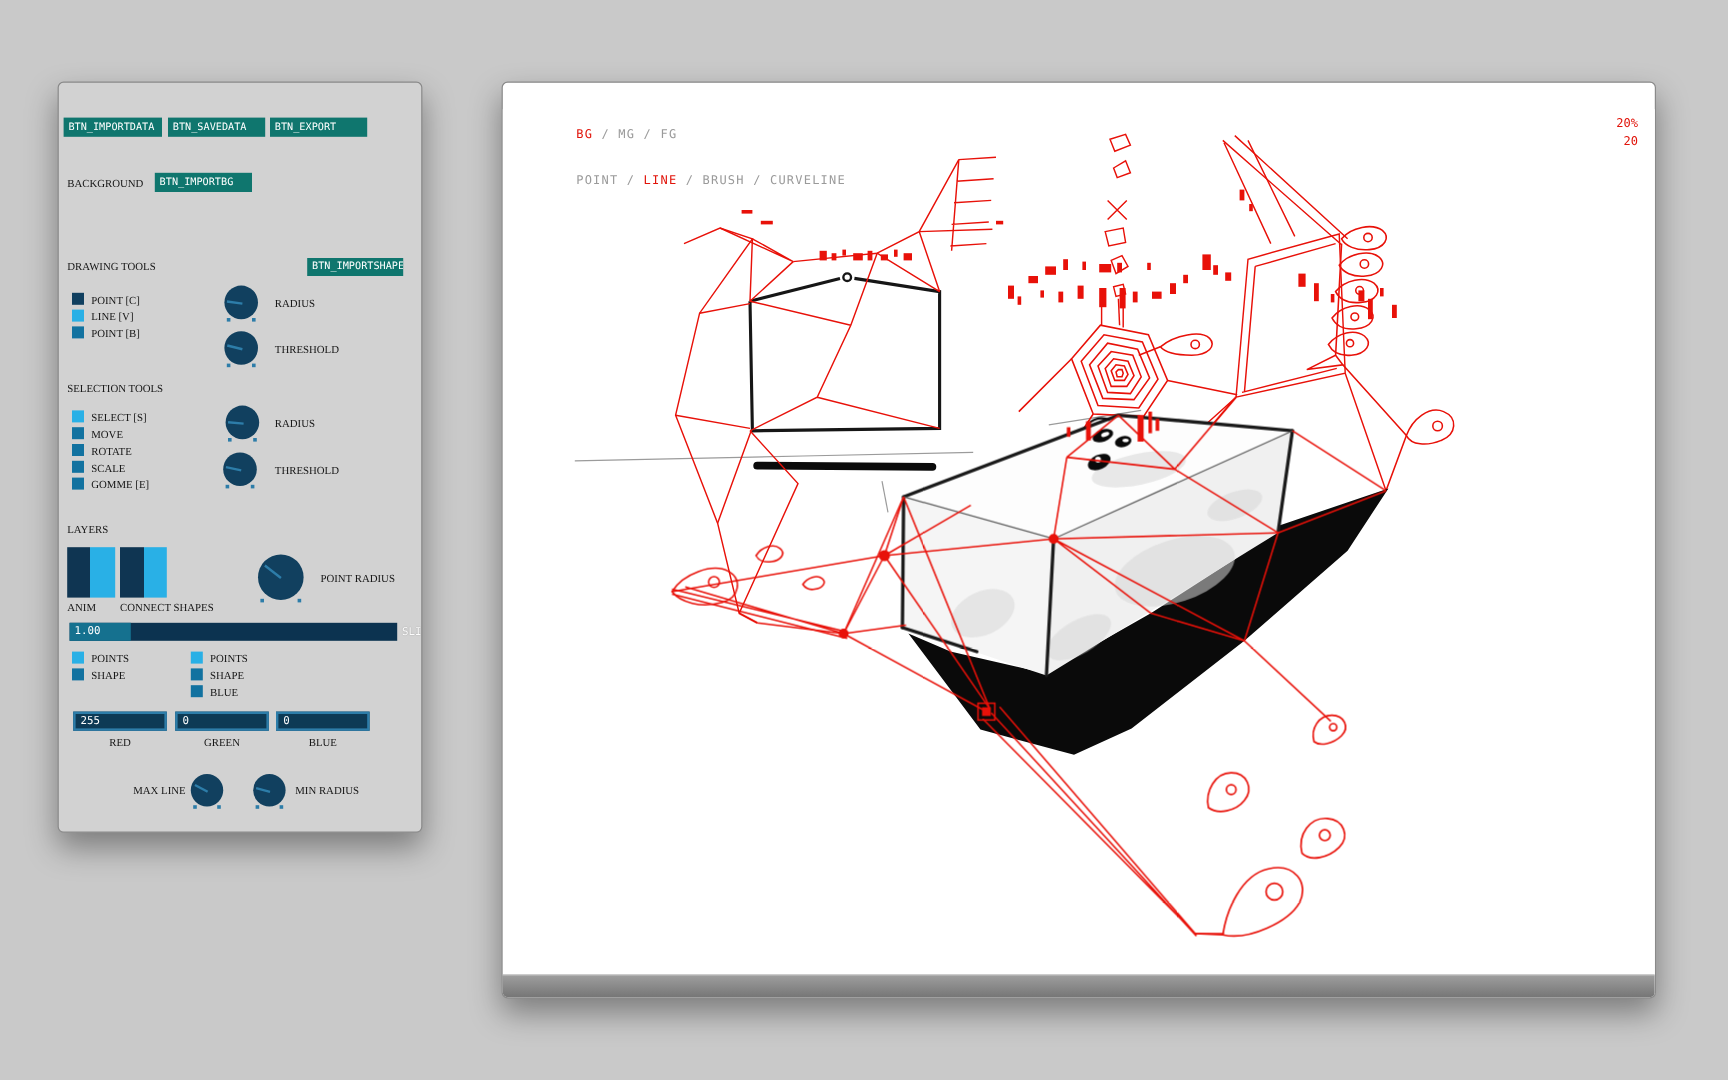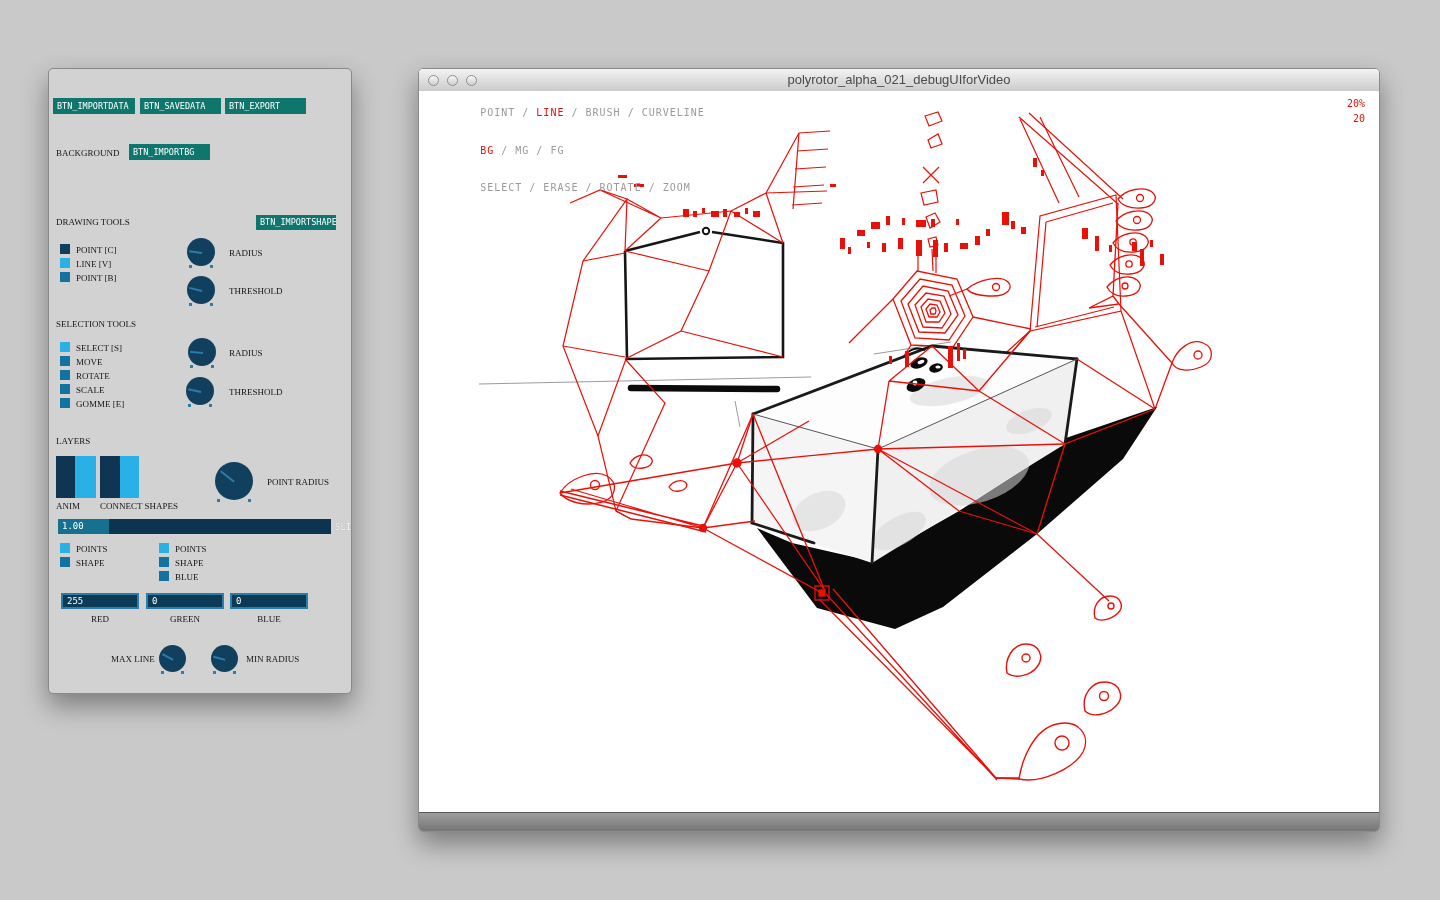--- a/index.html
+++ b/index.html
@@ -174,28 +174,20 @@
     <div class="knob" style="left:162px;top:551px;width:27px;height:27px;">
       <span class="needle" style="transform:rotate(15deg);"></span>
         <span class="dotL"></span>
         <span class="dotR"></span>
     </div>
     <div class="lab" style="left:197px;top:560px;">MIN RADIUS</div>
   </div>
 </div>
 
 <div class="window" id="canvwin">
-  <div class="titlebar">
-    <div class="lights">
-      <span class="light"></span>
-      <span class="light"></span>
-      <span class="light"></span>
-    </div>
-    <div class="title">polyrotor_alpha_021_debugUIforVideo</div>
-  </div>
   <div class="content" id="canv-content">
 
     <svg width="958" height="722" viewBox="0 0 958 722">
 
       <g stroke="#9b9b9b" stroke-width="1" fill="none">
         <path d="M60,293 L250,289 L392,286"></path>
         <path d="M316,310 L321,336"></path>
         <path d="M455,263 L532,251"></path>
         <path d="M340,333 L396,323"></path>
         <path d="M455,280 L470,300"></path>
@@ -382,27 +374,24 @@
         <path d="M600,688 C603,668 615,638 638,633 C660,628 672,645 664,661 C655,677 622,693 600,688 Z"></path>
           <circle cx="643" cy="652" r="7"></circle>
         <path d="M676,527 C673,516 680,505 691,505 C701,505 706,515 699,522 C692,529 681,531 676,527 Z"></path>
           <circle cx="692" cy="515" r="3"></circle>
         <path d="M600,688 L577,687"></path>
       </g>
     </svg>
 
     <div class="menu">
       <div class="row">
-        <span class="item">POINT</span><span class="sep"> / </span><span class="item active">LINE</span><span class="sep"> / </span><span class="item">BRUSH</span><span class="sep"> / </span><span class="item">CURVELINE</span>
-      </div>
-      <div class="row">
         <span class="item active">BG</span><span class="sep"> / </span><span class="item">MG</span><span class="sep"> / </span><span class="item">FG</span>
       </div>
       <div class="row">
-        <span class="item">SELECT</span><span class="sep"> / </span><span class="item">ERASE</span><span class="sep"> / </span><span class="item">ROTATE</span><span class="sep"> / </span><span class="item">ZOOM</span>
+        <span class="item">POINT</span><span class="sep"> / </span><span class="item active">LINE</span><span class="sep"> / </span><span class="item">BRUSH</span><span class="sep"> / </span><span class="item">CURVELINE</span>
       </div>
     </div>
 
     <div class="status">
       <div>20%</div>
       <div>20</div>
     </div>
   </div>
   <div class="bottombar"></div>
 </div>

